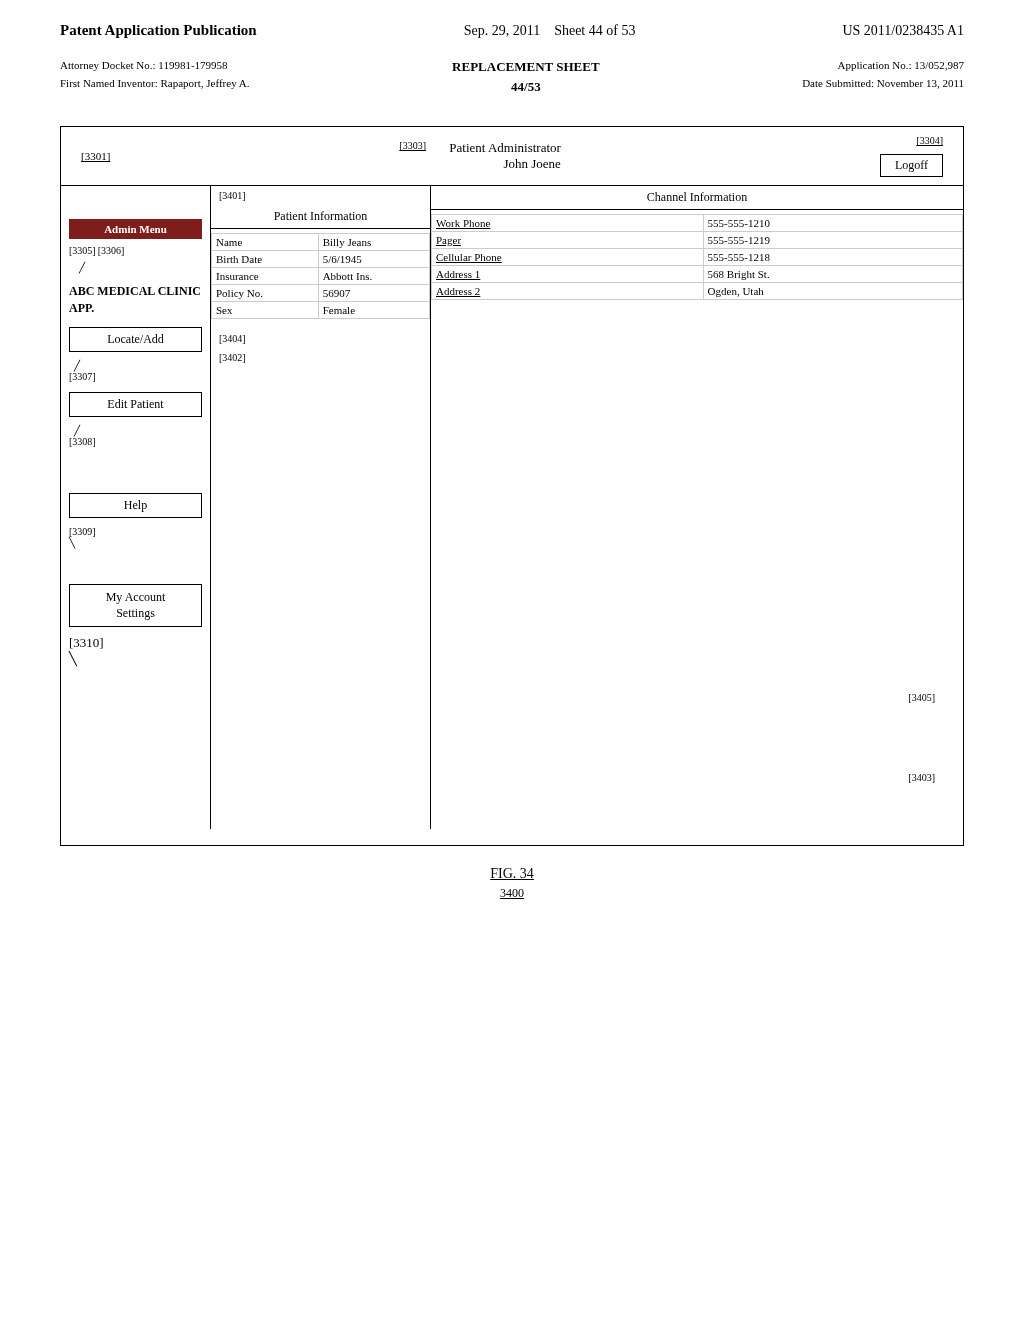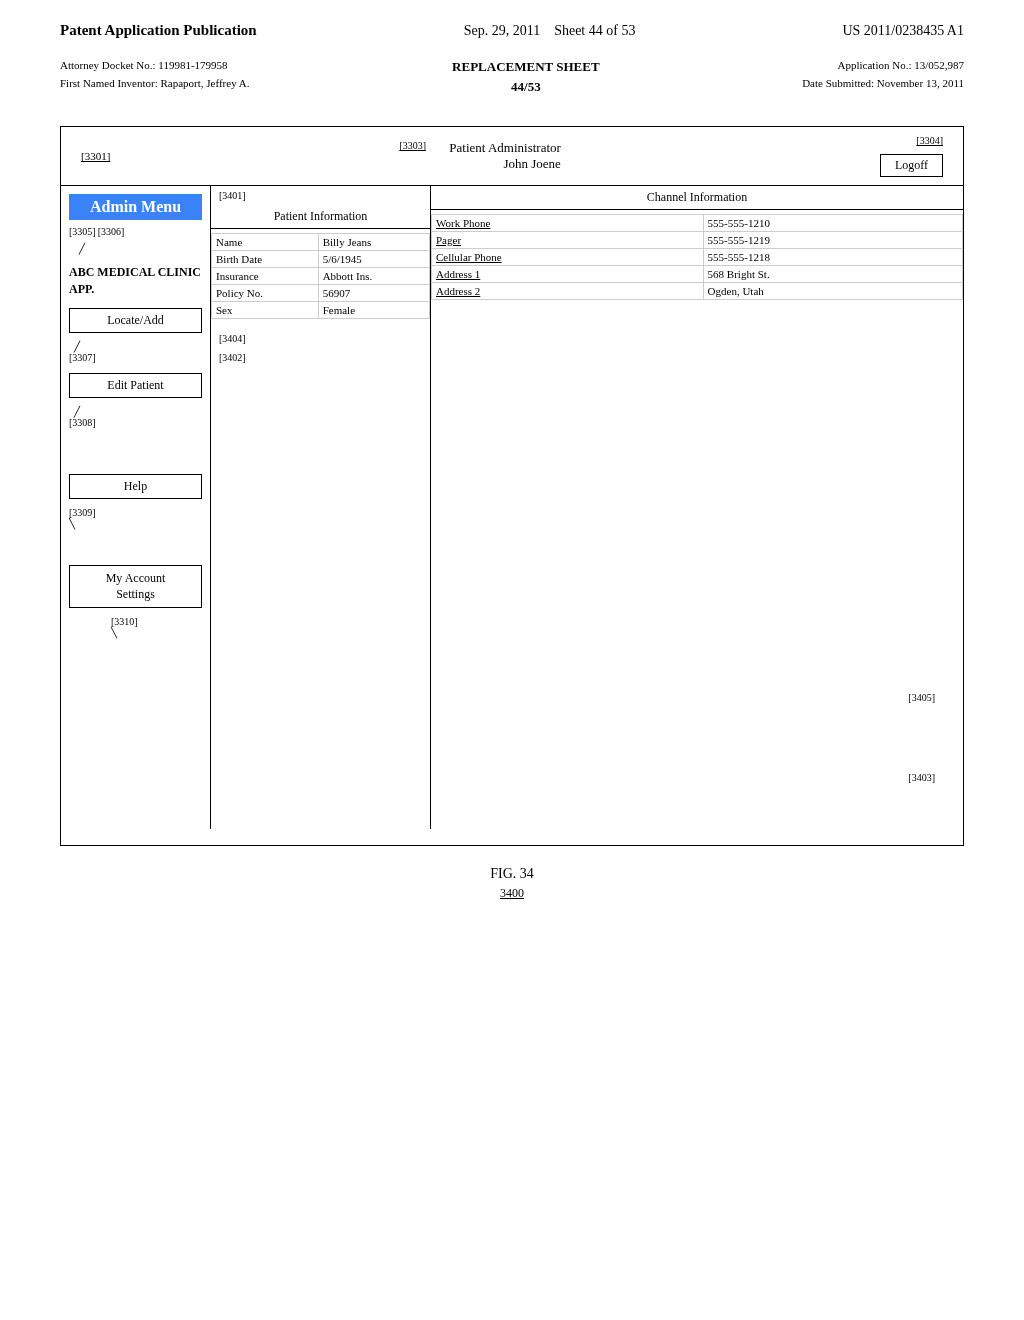--- a/index.html
+++ b/index.html
@@ -66,26 +66,27 @@
     .sidebar {
       width: 150px;
       border-right: 1.5px solid #000;
       padding: 8px;
       display: flex;
       flex-direction: column;
       gap: 6px;
       flex-shrink: 0;
     }
     .admin-menu-btn {
-      background: #3b82f6;
+      background: #7f1d1d;
       color: #fff;
-      font-size: 16px;
+      font-size: 11px;
       font-weight: bold;
       padding: 4px 8px;
       text-align: center;
+      margin-top: 25px;
     }
     .sidebar-app-name {
       font-size: 12px;
       font-weight: bold;
       line-height: 1.4;
       padding: 4px 0;
     }
     .sidebar-btn {
       border: 1.5px solid #000;
       font-size: 12px;
@@ -169,20 +170,21 @@
     }
     .channel-table td:first-child {
       text-decoration: underline;
     }
 
     
     .figure-caption {
       text-align: center;
       margin-top: 20px;
       font-size: 14px;
+      text-decoration: underline;
     }
     .figure-ref {
       text-align: center;
       margin-top: 4px;
       font-size: 12px;
       text-decoration: underline;
     }
 
     .top-section {
       display: flex;
@@ -266,21 +268,21 @@
       <div class="sidebar-help-btn">Help</div>
 
       <div style="font-size:10px; margin-top:2px;">
         <div>[3309]</div>
         <div>╲</div>
       </div>
 
       <div class="sidebar-account-btn" style="white-space:pre-line;">My Account
 Settings</div>
 
-      <div style="font-size:10px; margin-top:2px;margin-left:42px;">
+      <div style="font-size:13px; margin-top:2px;">
         <div>[3310]</div>
         <div>╲</div>
       </div>
     </div>
 
     <div class="patient-panel">
       <div style="font-size:10px; padding: 4px 8px;">[3401]</div>
       <div class="panel-title">Patient Information</div>
       <table class="info-table">
         <tbody id="patient-rows">

